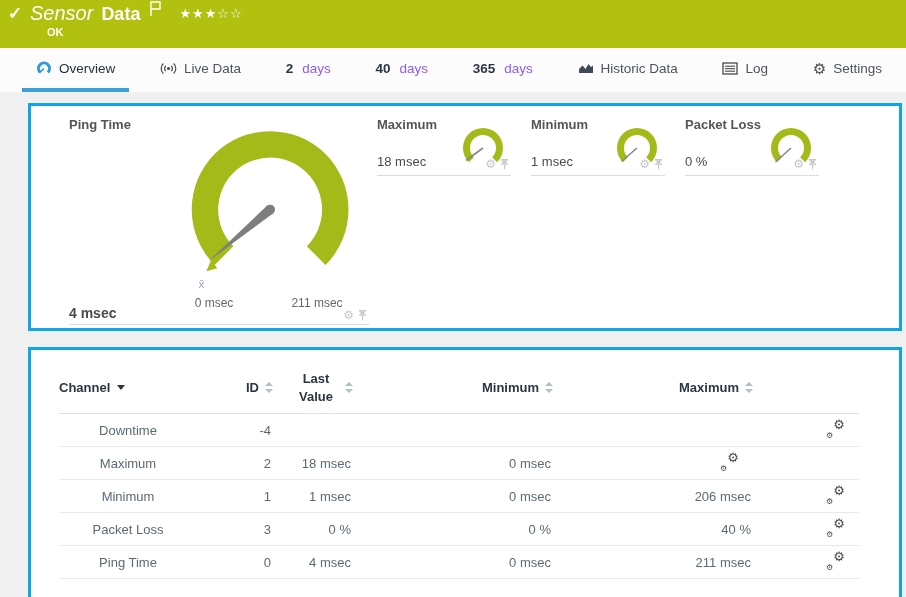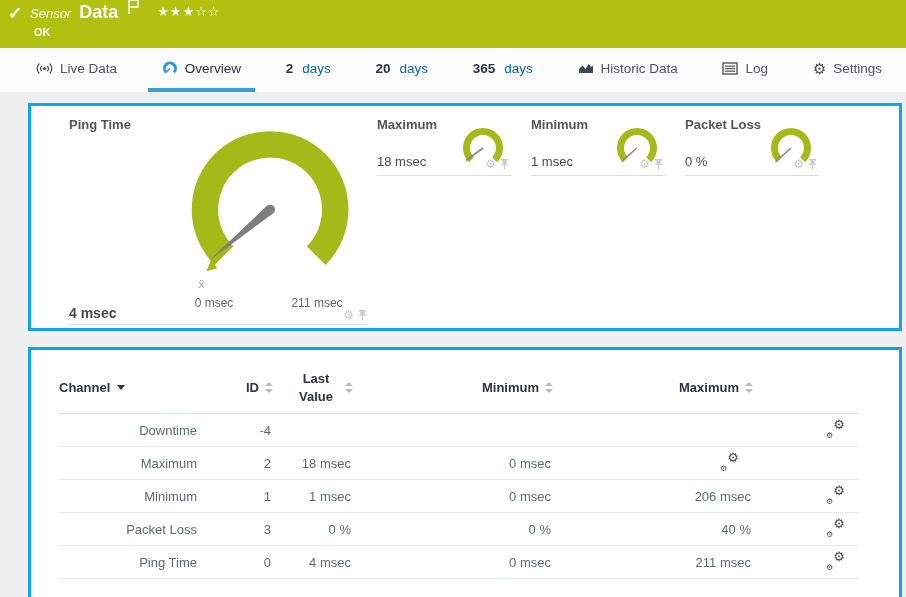--- a/index.html
+++ b/index.html
@@ -3,34 +3,34 @@
 <meta charset="utf-8">
 <style>
   * { margin:0; padding:0; box-sizing:border-box; }
   html,body { width:906px; height:597px; overflow:hidden; background:#f0f0f0;
               font-family:"Liberation Sans", sans-serif; }
 
   
   .statusbar { position:relative; height:48px; background:#b2c00f; color:#fff; }
   .statusbar .check { position:absolute; left:8px; top:3px; font-size:17px; font-weight:bold; }
   .statusbar .titlerow { position:absolute; left:30px; top:2px; display:flex; align-items:baseline; gap:8px; }
-  .statusbar .stype { font-style:italic; font-size:13px; }
+  .statusbar .stype { font-style:italic; font-size:20px; }
   .statusbar .sname { font-weight:bold; font-size:18px; }
   .statusbar .flag { margin-left:2px; position:relative; top:-4px; }
   .statusbar .stars { font-size:13px; letter-spacing:1px; position:relative; top:-2px; margin-left:10px; }
-  .statusbar .status { position:absolute; left:34px; top:26px; font-size:11px; font-weight:bold; }
+  .statusbar .status { position:absolute; left:47px; top:26px; font-size:11px; font-weight:bold; }
 
   
   .tabs { height:44px; background:#fcfcfc; display:flex; justify-content:space-between;
           padding:0 10px 0 22px; }
   .tab { display:flex; align-items:center; gap:7px; padding:0 14px; font-size:13.5px;
          color:#4d545b; height:100%; border-bottom:4px solid transparent; cursor:pointer; white-space:nowrap; }
   .tab.active { border-bottom-color:#38a0d8; color:#27313c; }
   .tab .num { font-weight:bold; color:#2b3642; }
-  .tab .unit { color:#0369a1; margin-left:2px; }
+  .tab .unit { color:#8b5cf6; margin-left:2px; }
   .tab svg { display:block; }
 
   
   .panel { background:#fff; border:3px solid #0ea5e9; margin-left:28px; width:874px; }
   .panel.gauges { margin-top:11px; height:228px; display:flex; align-items:flex-start;
                   padding:7px 0 0 38px; }
   .panel.table { margin-top:16px; height:260px; padding:20px 40px 0 28px; }
 
   
   .gblock { position:relative; border-bottom:1px solid #dcdcdc; }
@@ -59,21 +59,21 @@
   .trow { display:grid; grid-template-columns:140px 74px 80px 200px 200px 1fr;
           align-items:center; }
   .thead { border-bottom:1px solid #d8e2e8; padding-bottom:8px; min-height:42px;
            font-size:13px; font-weight:bold; color:#2b3642; }
   .thead .hcell { display:flex; align-items:center; justify-content:flex-end; text-align:right; cursor:pointer; }
   .thead .hcell.channel { justify-content:flex-start; text-align:left; }
   .thead .hcell.last { white-space:normal; }
   .thead .hcell.last .lbl { display:inline-block; width:46px; text-align:center; line-height:1.35; }
   .tbody .trow { height:33px; border-bottom:1px solid #e4ebf0; font-size:13px; color:#5b6a74; }
   .cell { text-align:right; padding-right:2px; }
-  .cell.channel { text-align:right; }
+  .cell.channel { text-align:center; }
   .cell.actions { display:flex; justify-content:flex-end; padding-right:14px; }
 
   .caret-down { display:inline-block; margin-left:7px; border-left:4px solid transparent;
                 border-right:4px solid transparent; border-top:5px solid #2b3642; }
   .sort-icon { display:inline-block; margin-left:6px; width:8px; height:11px; position:relative; }
   .sort-icon::before { content:""; position:absolute; top:0; left:0;
       border-left:4px solid transparent; border-right:4px solid transparent;
       border-bottom:4px solid #b3bdc5; }
   .sort-icon::after { content:""; position:absolute; bottom:0; left:0;
       border-left:4px solid transparent; border-right:4px solid transparent;
@@ -95,41 +95,41 @@
       <svg width="11" height="15" viewBox="0 0 11 15">
           <path d="M1 15 L1 1 L10 1 L10 8 L1 8" fill="none" stroke="#fff" stroke-width="1.4"></path>
         </svg>
     </span>
     <span class="stars"><span>★★★</span><span>☆☆</span></span>
   </div>
   <div class="status">OK</div>
 </div>
 
 <div class="tabs">
+  <div class="tab active">
+    <svg width="16" height="15" viewBox="0 0 16 15">
+      <path d="M3.05 12.45 A7 7 0 1 1 12.95 12.45 L10.83 10.33 A4 4 0 1 0 5.17 10.33 Z" fill="#2e9ad7"></path>
+      <line x1="8" y1="7.5" x2="3.6" y2="11.6" stroke="#2e9ad7" stroke-width="1.6"></line>
+    </svg>
+    <span>Overview</span>
+  </div>
   <div class="tab">
     <svg width="17" height="15" viewBox="0 0 17 15">
       <circle cx="8.5" cy="7.5" r="1.6" fill="#4a4a4a"></circle>
       <path d="M5.8 4.8 A4 4 0 0 0 5.8 10.2 M3.3 2.5 A7 7 0 0 0 3.3 12.5" fill="none" stroke="#4a4a4a" stroke-width="1.2"></path>
       <path d="M11.2 4.8 A4 4 0 0 1 11.2 10.2 M13.7 2.5 A7 7 0 0 1 13.7 12.5" fill="none" stroke="#4a4a4a" stroke-width="1.2"></path>
     </svg>
     <span>Live Data</span>
   </div>
-  <div class="tab active">
-    <svg width="16" height="15" viewBox="0 0 16 15">
-      <path d="M3.05 12.45 A7 7 0 1 1 12.95 12.45 L10.83 10.33 A4 4 0 1 0 5.17 10.33 Z" fill="#2e9ad7"></path>
-      <line x1="8" y1="7.5" x2="3.6" y2="11.6" stroke="#2e9ad7" stroke-width="1.6"></line>
-    </svg>
-    <span>Overview</span>
-  </div>
   <div class="tab">
     <span class="num">2</span>
     <span class="unit">days</span>
   </div>
   <div class="tab">
-    <span class="num">20</span>
+    <span class="num">40</span>
     <span class="unit">days</span>
   </div>
   <div class="tab">
     <span class="num">365</span>
     <span class="unit">days</span>
   </div>
   <div class="tab">
     <svg width="16" height="14" viewBox="0 0 16 14">
       <path d="M1 12 L1 8 L4.5 4.5 L7.5 8 L10.5 3 L13 6 L15 4.5 L15 12 Z" fill="#3f4a54"></path>
     </svg>

